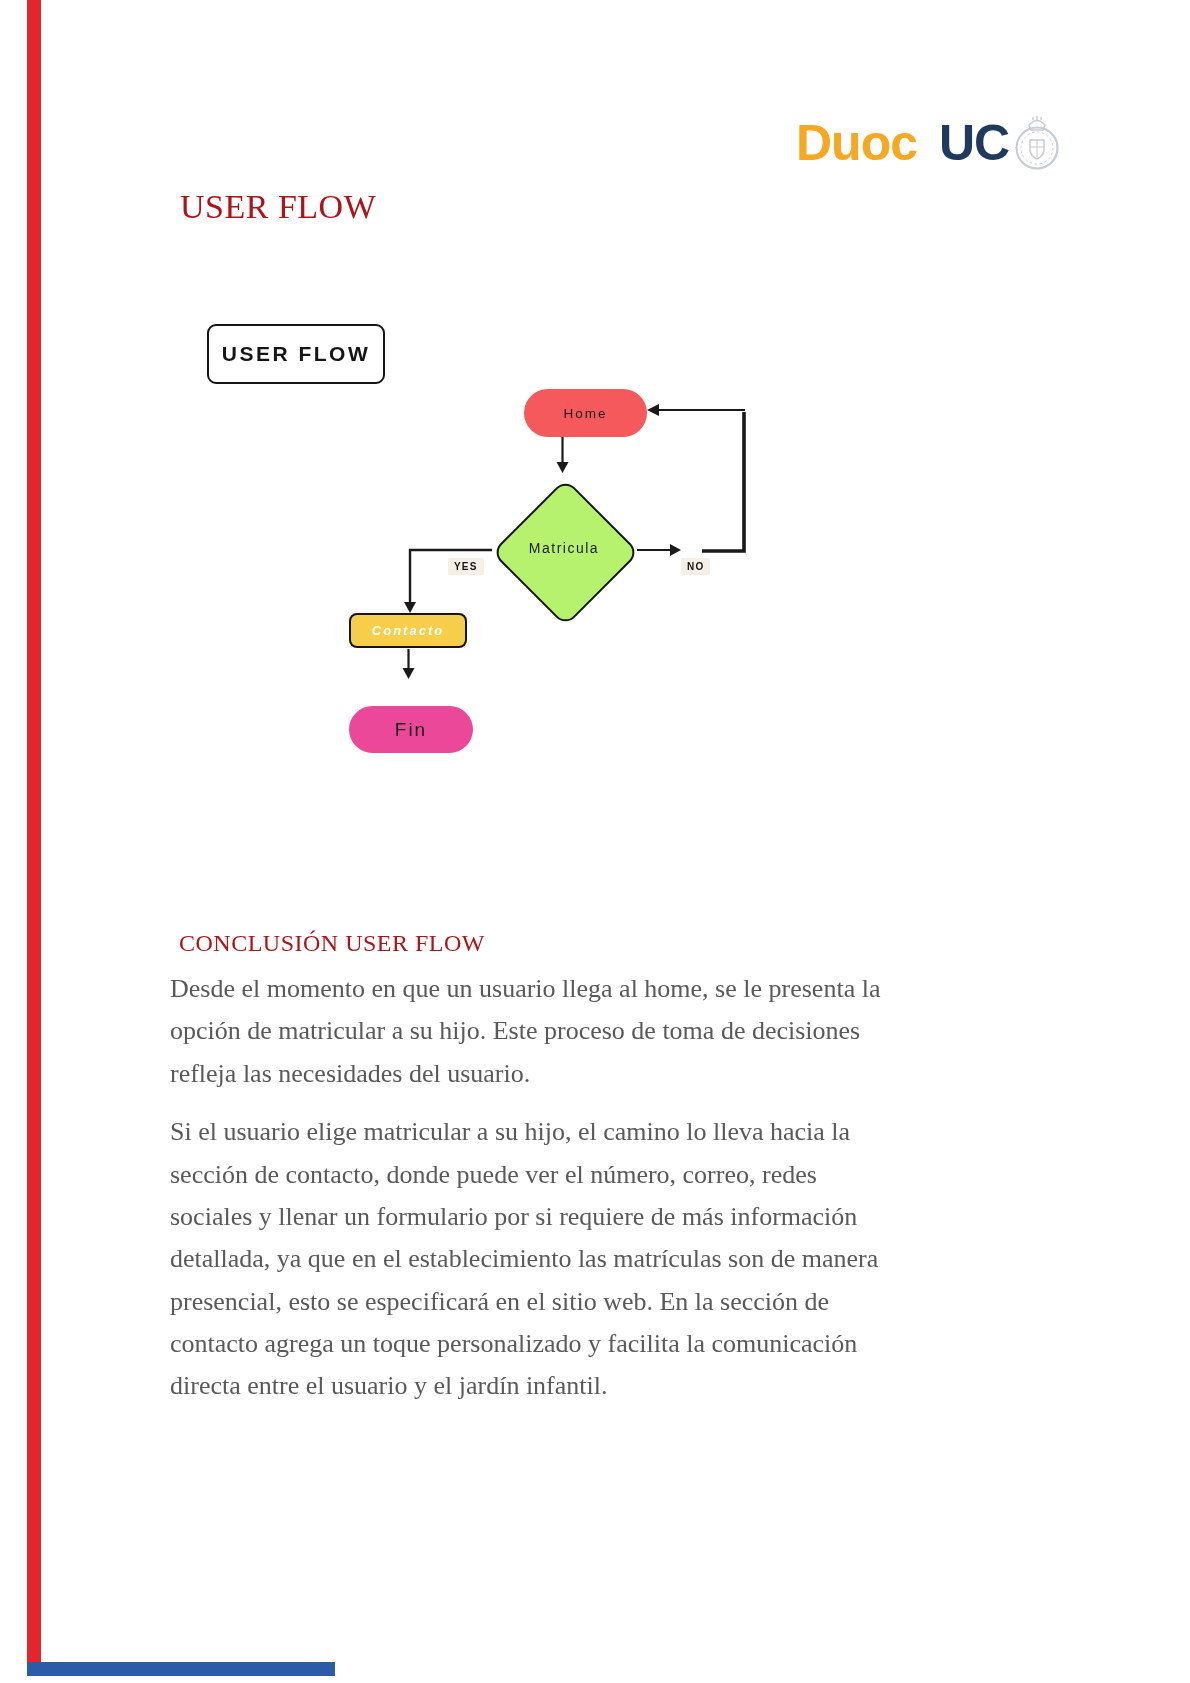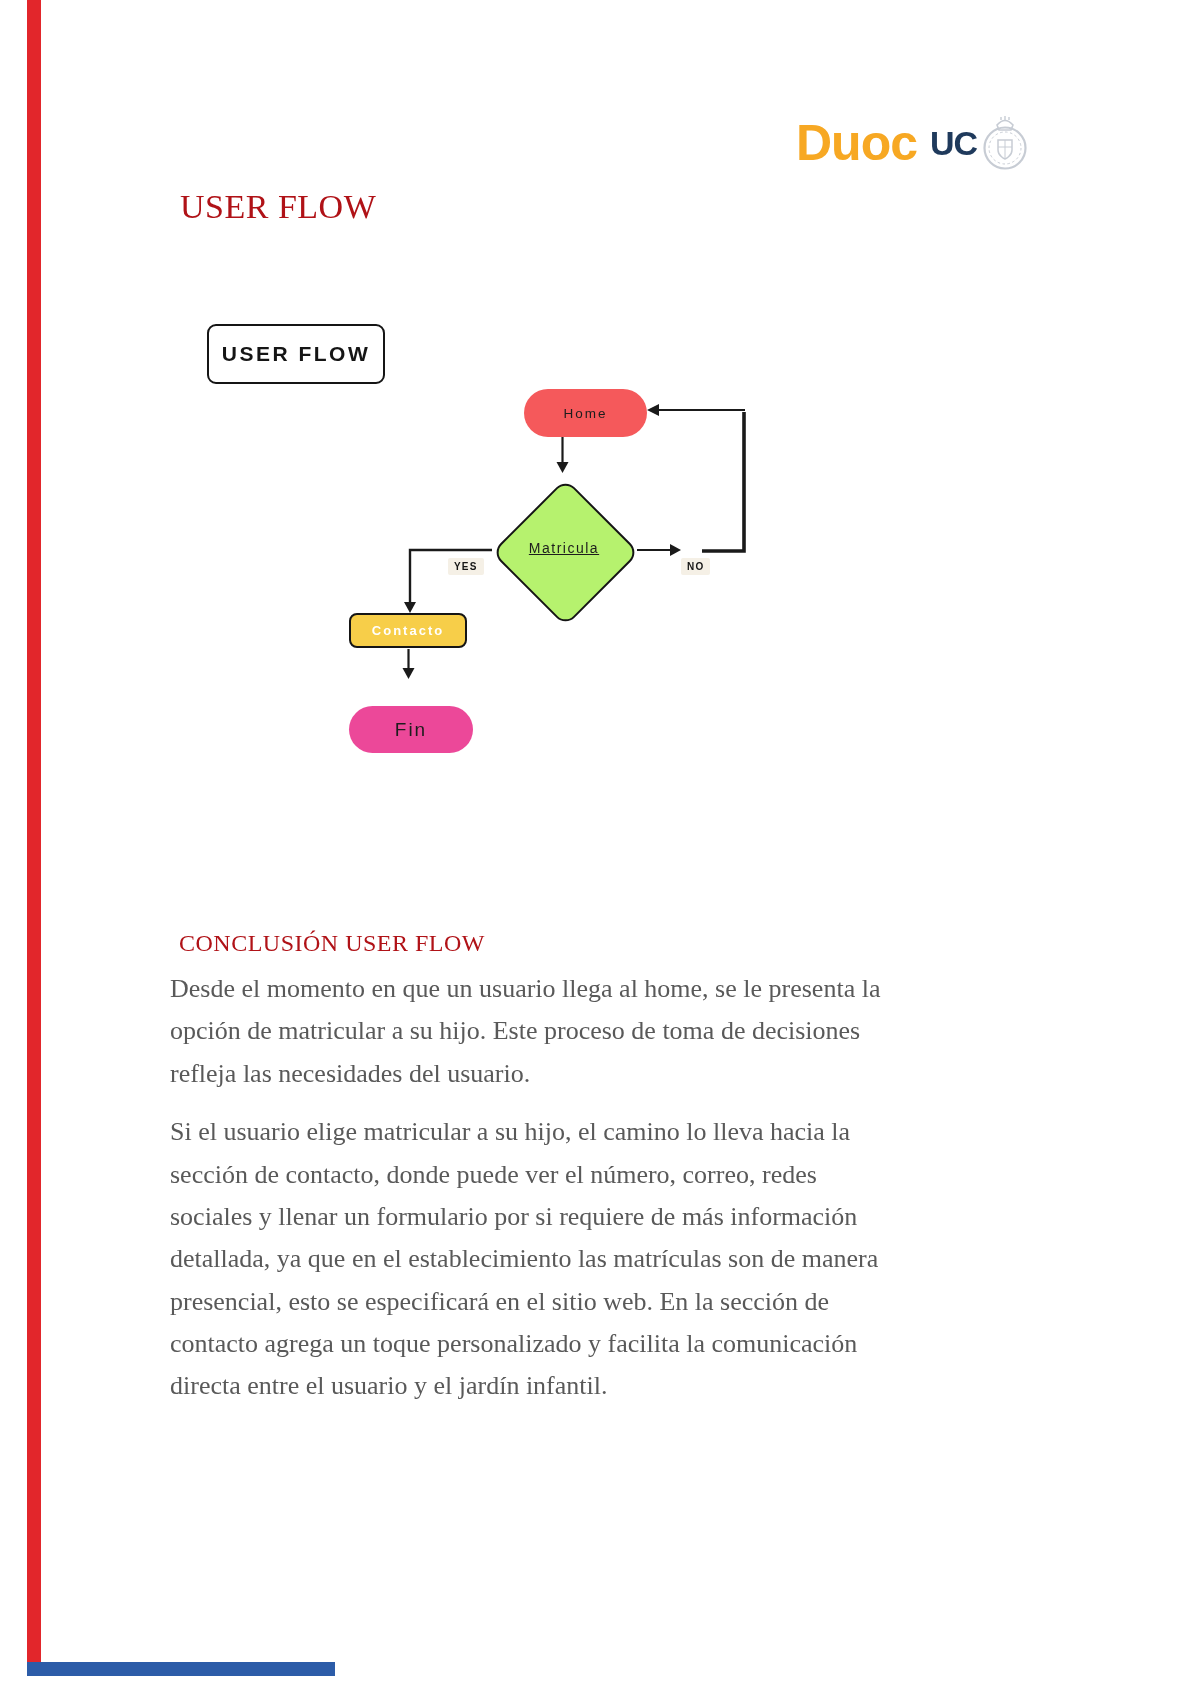--- a/index.html
+++ b/index.html
@@ -6,21 +6,21 @@
   .page{position:relative;width:1190px;height:1683px;background:#ffffff;overflow:hidden;
         font-family:"Liberation Sans",sans-serif;padding-left:30px;}
 
   
   .left-bar{position:absolute;left:27px;top:0;width:14px;height:1662px;background:#E2262B;}
   .bottom-bar{position:absolute;left:27px;top:1662px;width:308px;height:14px;background:#2C5CA8;}
 
   
   .logo{position:absolute;left:796px;top:114px;display:flex;align-items:center;}
   .logo .brand{font-size:50px;font-weight:800;letter-spacing:-1px;color:#F7A823;line-height:1;}
-  .logo .brand-suffix{font-size:34px;font-weight:800;letter-spacing:-1px;color:#1F3A5C;line-height:1;margin-left:13px;}
+  .logo .brand-suffix{font-size:50px;font-weight:800;letter-spacing:-1px;color:#1F3A5C;line-height:1;margin-left:22px;}
   .logo svg{margin-left:4px;display:block;}
 
   
   .page-title{position:absolute;left:180px;top:188px;font-family:"Liberation Serif","DejaVu Serif",serif;
               font-size:34px;color:#B01217;letter-spacing:0.5px;}
   .conclusion-heading{position:absolute;left:179px;top:895px;font-family:"Liberation Serif","DejaVu Serif",serif;
               font-size:24px;color:#B01217;letter-spacing:0.5px;margin-top:35px;}
 
   
   .body-text{position:absolute;left:170px;top:948px;width:850px;
@@ -32,25 +32,25 @@
   .diagram-title-box{position:absolute;left:207px;top:324px;width:178px;height:60px;box-sizing:border-box;
       border:2.5px solid #151515;border-radius:9px;background:#fff;
       font-size:21px;font-weight:700;letter-spacing:2.5px;color:#151515;
       display:flex;align-items:center;justify-content:center;}
   .node{position:absolute;display:flex;align-items:center;justify-content:center;box-sizing:border-box;}
   .node-home{left:524px;top:389px;width:123px;height:48px;border-radius:26px;background:#F5595B;
       font-size:13.5px;letter-spacing:2px;color:#1d1d1d;font-weight:400;}
   .node-fin{left:349px;top:706px;width:124px;height:47px;border-radius:26px;background:#ec4899;
       font-size:19px;letter-spacing:2px;color:#1d1d1d;font-weight:500;}
   .node-contacto{left:349px;top:613px;width:118px;height:35px;border-radius:8px;background:#F7CE49;
-      border:2.5px solid #151515;font-size:13px;letter-spacing:2px;color:#ffffff;font-weight:600;}
+      border:2.5px solid #151515;font-size:13px;letter-spacing:2px;color:#ffffff;font-weight:600;font-style:italic;}
   .diamond-shape{position:absolute;left:513px;top:500px;width:101px;height:101px;background:#B6F26E;
       border:2.5px solid #151515;border-radius:13px;transform:rotate(45deg);}
   .diamond-label{position:absolute;left:493px;top:540px;width:142px;text-align:center;
-      font-size:14px;letter-spacing:1.5px;color:#1d1d1d;font-weight:500;text-decoration:underline;}
+      font-size:14px;letter-spacing:1.5px;color:#1d1d1d;font-weight:500;}
   .edge-label{position:absolute;background:#F5F0E6;color:#151515;font-size:10px;font-weight:700;
       letter-spacing:1.2px;padding:3px 6px;border-radius:2px;margin-top:18px;}
   .edge-label-yes{left:448px;top:540px;}
   .edge-label-no{left:681px;top:540px;}
   .connectors{position:absolute;left:340px;top:380px;}
 </style>
 </head>
 <body>
 
 <div class="page">

